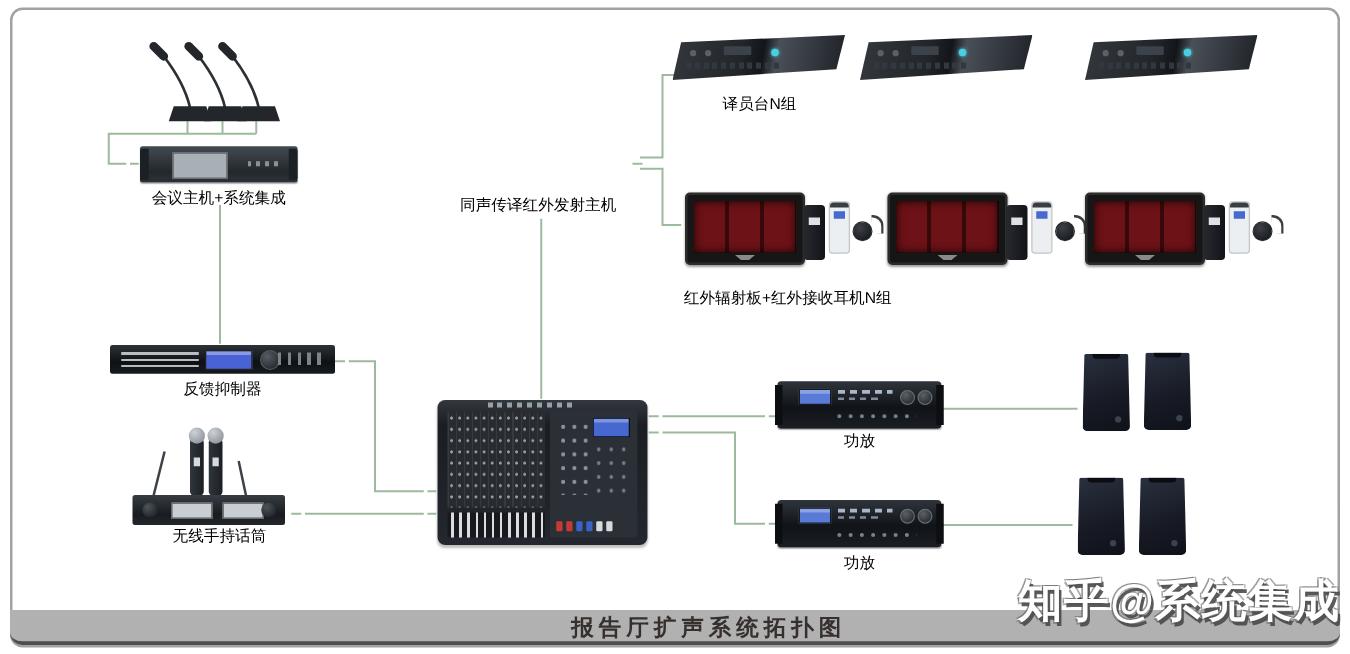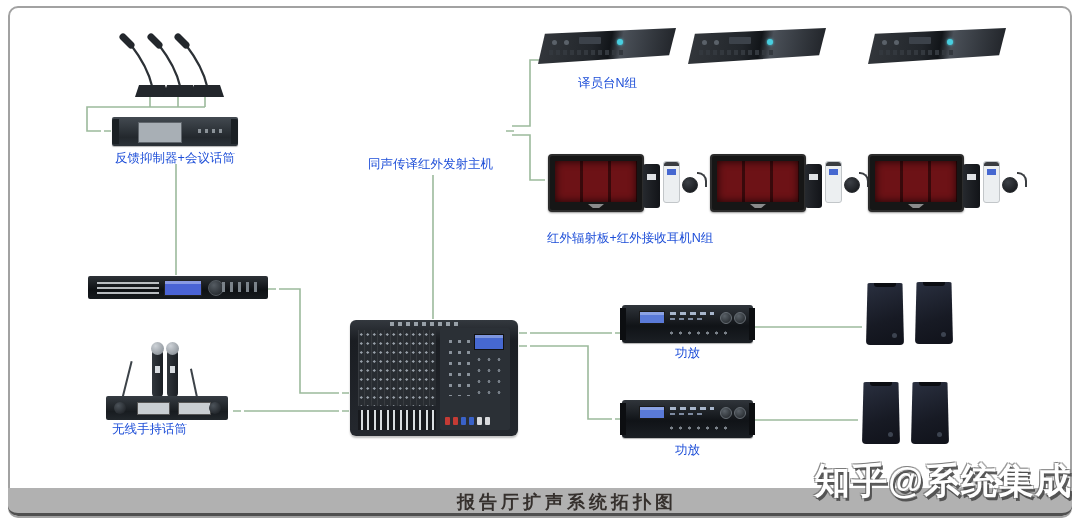--- a/index.html
+++ b/index.html
@@ -5,21 +5,21 @@
   html,body{margin:0;padding:0;background:#fff;font-family:"Liberation Sans","DejaVu Sans",sans-serif;}
   #stage{position:relative;width:1080px;height:523px;background:#fff;overflow:hidden;}
 
   
   .frame{position:absolute;left:8px;top:6px;width:1060px;height:508px;border:2px solid #a2a2a2;border-radius:10px;background:#fff;z-index:0;}
   .titlebar{position:absolute;left:8px;top:488px;width:1064px;height:25px;background:#b1b1b1;border-bottom:3px solid #4f4f4f;border-radius:0 0 10px 10px;z-index:5;}
   .titletext{position:absolute;left:457px;top:490px;font-size:18px;font-weight:bold;letter-spacing:4px;color:#35302d;white-space:nowrap;}
 
   svg.wires{position:absolute;left:0;top:0;z-index:1;}
   .dev{position:absolute;z-index:2;}
-  .lbl{position:absolute;z-index:3;font-size:12.5px;color:#1d4ed8;white-space:nowrap;}
+  .lbl{position:absolute;z-index:3;font-size:12.5px;color:#000000;white-space:nowrap;}
 
   
   .confhost{left:112px;top:117px;width:126px;height:29px;background:linear-gradient(#434a51,#23282d 70%,#2c3238);border-radius:2px;box-shadow:0 1px 1px rgba(0,0,0,.3);}
   .confhost .ear{position:absolute;top:2px;bottom:2px;width:7px;background:#1b2024;}
   .confhost .ear.l{left:0;border-radius:2px 0 0 2px;}
   .confhost .ear.r{right:0;border-radius:0 2px 2px 0;}
   .confhost .scr{position:absolute;left:26px;top:5px;width:42px;height:19px;background:#a8afb5;border:1px solid #60666c;}
   .confhost .btns{position:absolute;right:14px;top:12px;width:26px;height:4px;background:repeating-linear-gradient(90deg,#8a9197 0 3px,transparent 3px 7px);}
 
   
@@ -137,46 +137,47 @@
       <polygon points="89,57 115,57 119,69 85,69" fill="#23272c"></polygon>
     </g>
   </svg>
 
   <div class="dev confhost">
     <span class="ear l"></span>
     <span class="ear r"></span>
     <div class="scr"></div>
     <div class="btns"></div>
   </div>
-  <div class="lbl" style="left:112px;top:150px;width:126px;text-align:center;">反馈抑制器+会议话筒</div>
+  <div class="lbl" style="left:112px;top:150px;width:126px;text-align:center;">会议主机+系统集成</div>
 
   <div class="dev fbsup">
     <div class="led"></div>
     <div class="lcd"></div>
     <div class="knob"></div>
     <div class="bt"></div>
   </div>
+  <div class="lbl" style="left:88px;top:303px;width:180px;text-align:center;">反馈抑制器</div>
 
   <div class="ant" style="left:121px;top:360px;height:40px;transform:rotate(14deg);transform-origin:bottom;"></div>
   <div class="ant" style="left:197px;top:368px;height:34px;transform:rotate(-12deg);transform-origin:bottom;"></div>
   <div class="hmic" style="left:152px;top:350px;">
     <span class="head"></span>
       <span class="win"></span>
   </div>
   <div class="hmic" style="left:167px;top:350px;">
     <span class="head"></span>
       <span class="win"></span>
   </div>
   <div class="dev wrx">
     <span class="kn a"></span>
     <span class="scr a"></span>
     <span class="scr b"></span>
     <span class="kn b"></span>
   </div>
-  <div class="lbl" style="left:112px;top:421px;width:122px;text-align:left;">无线手持话筒</div>
+  <div class="lbl" style="left:91px;top:421px;width:122px;text-align:right;">无线手持话筒</div>
 
   <div class="dev mixer">
     <div class="conn"></div>
     <div class="chan"></div>
     <div class="fad"></div>
     <div class="rp">
       <span class="scr"></span>
       <span class="kn"></span>
       <span class="kn2"></span>
       <span class="row">

